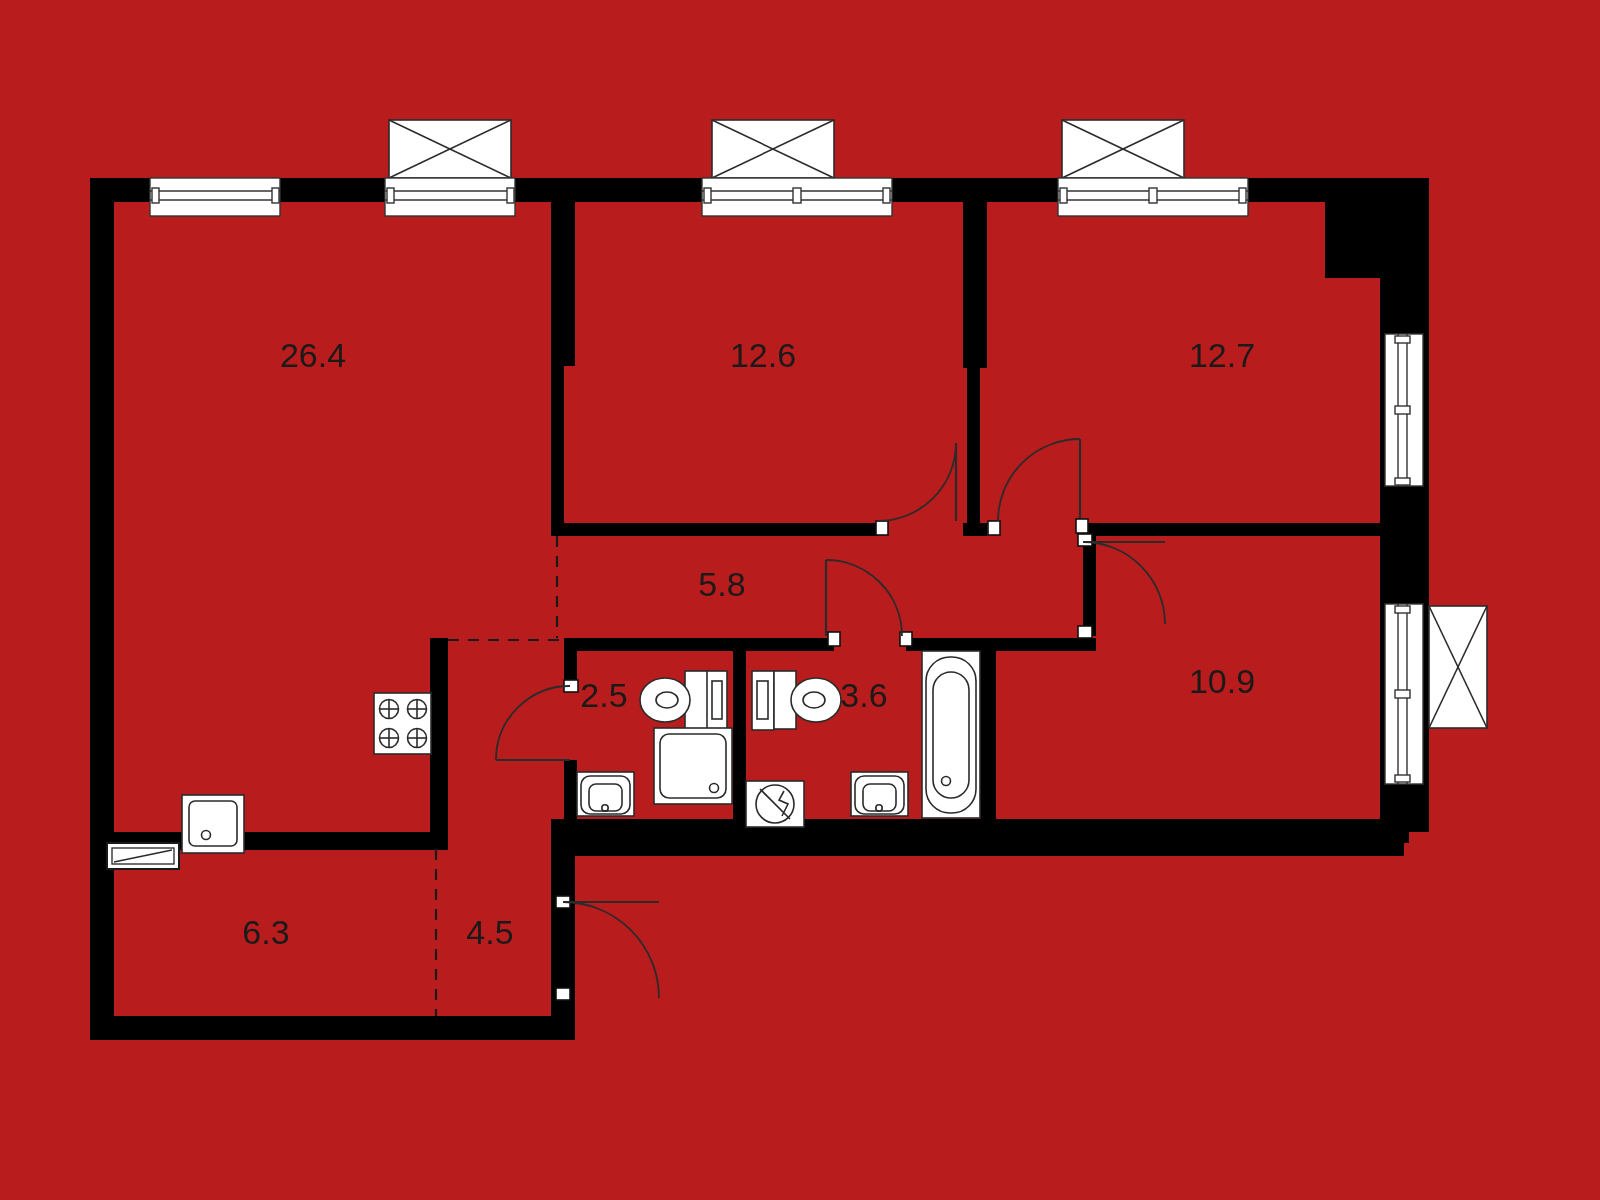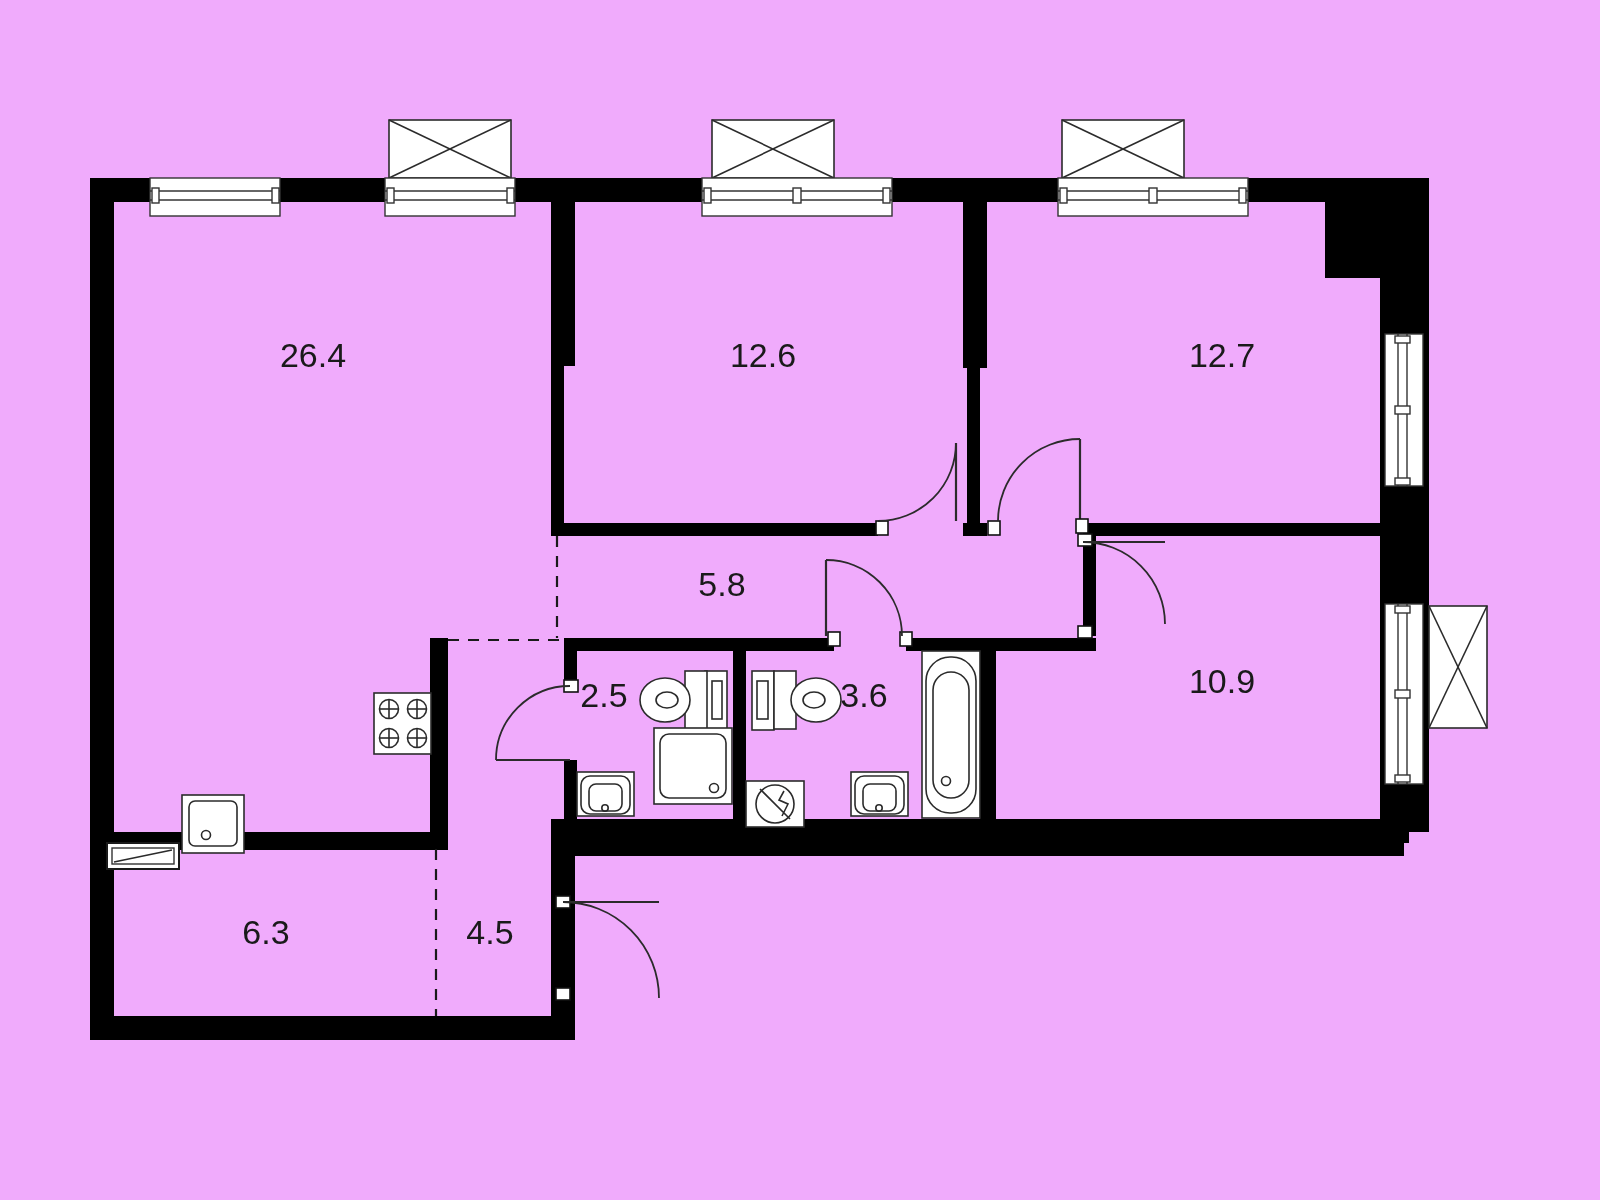--- a/index.html
+++ b/index.html
@@ -10,21 +10,21 @@
   body {
     width: 1600px;
     height: 1200px;
     font-family: "Liberation Sans", sans-serif;
     overflow: hidden;
   }
   #plan-root {
     position: relative;
     width: 1600px;
     height: 1200px;
-    background: #f0abfc;
+    background: #b91c1c;
   }
   svg#floorplan {
     position: absolute;
     left: 0;
     top: 0;
     width: 1600px;
     height: 1200px;
     display: block;
   }
   .area-label {

